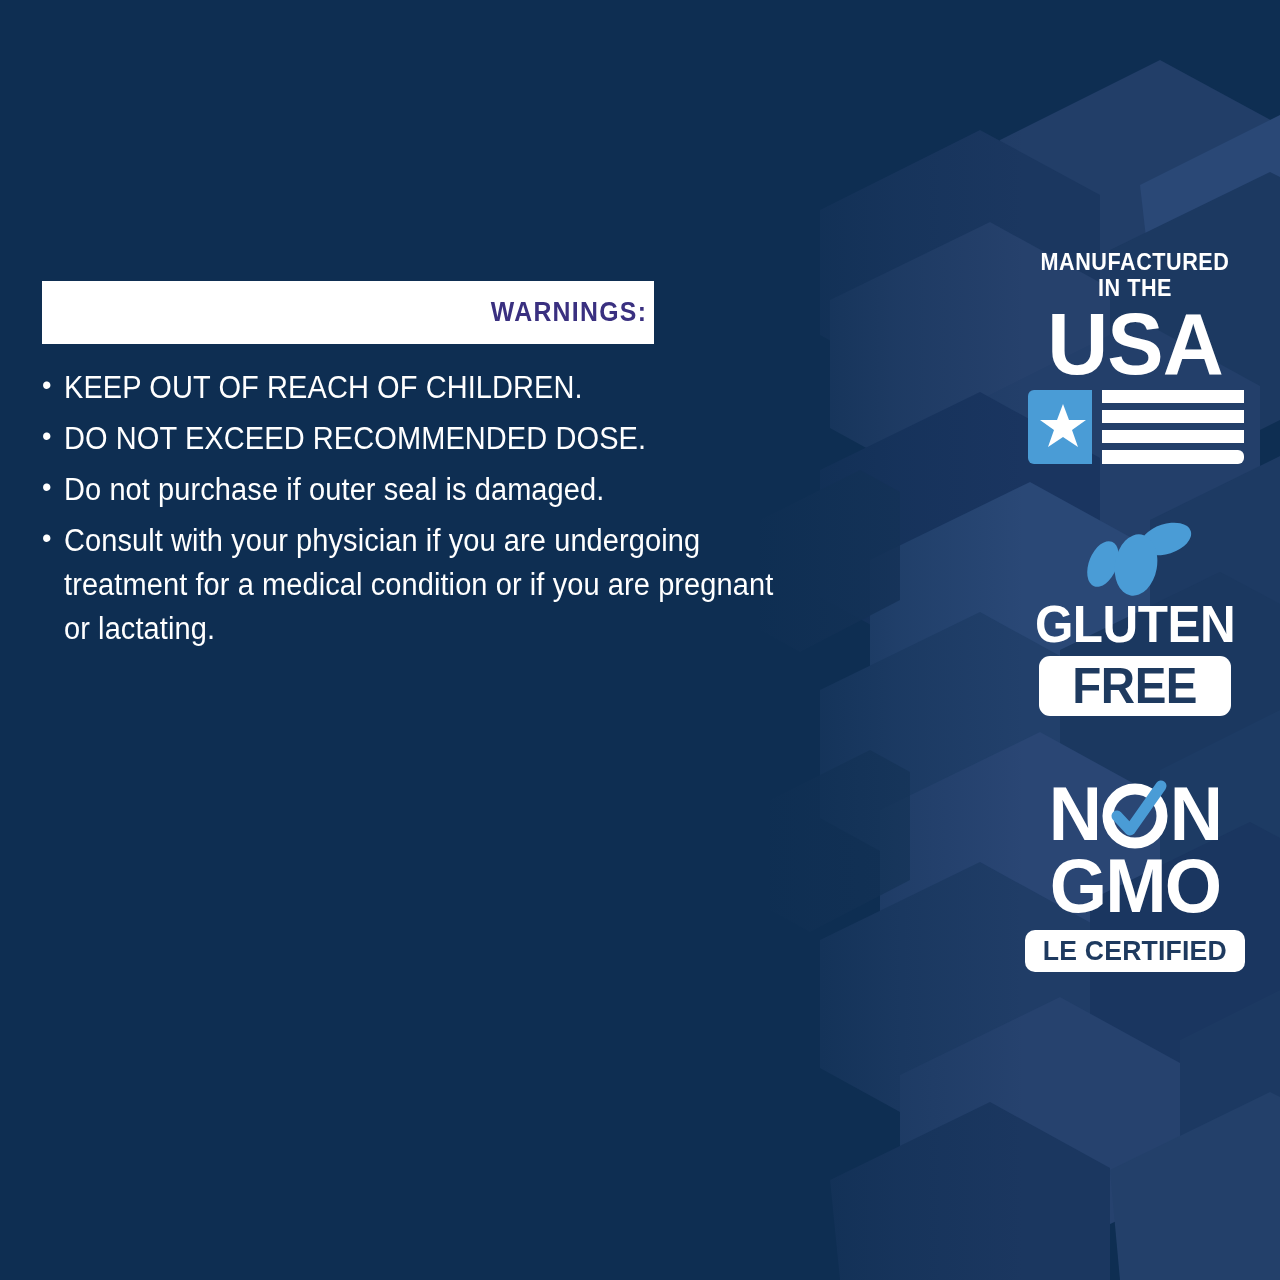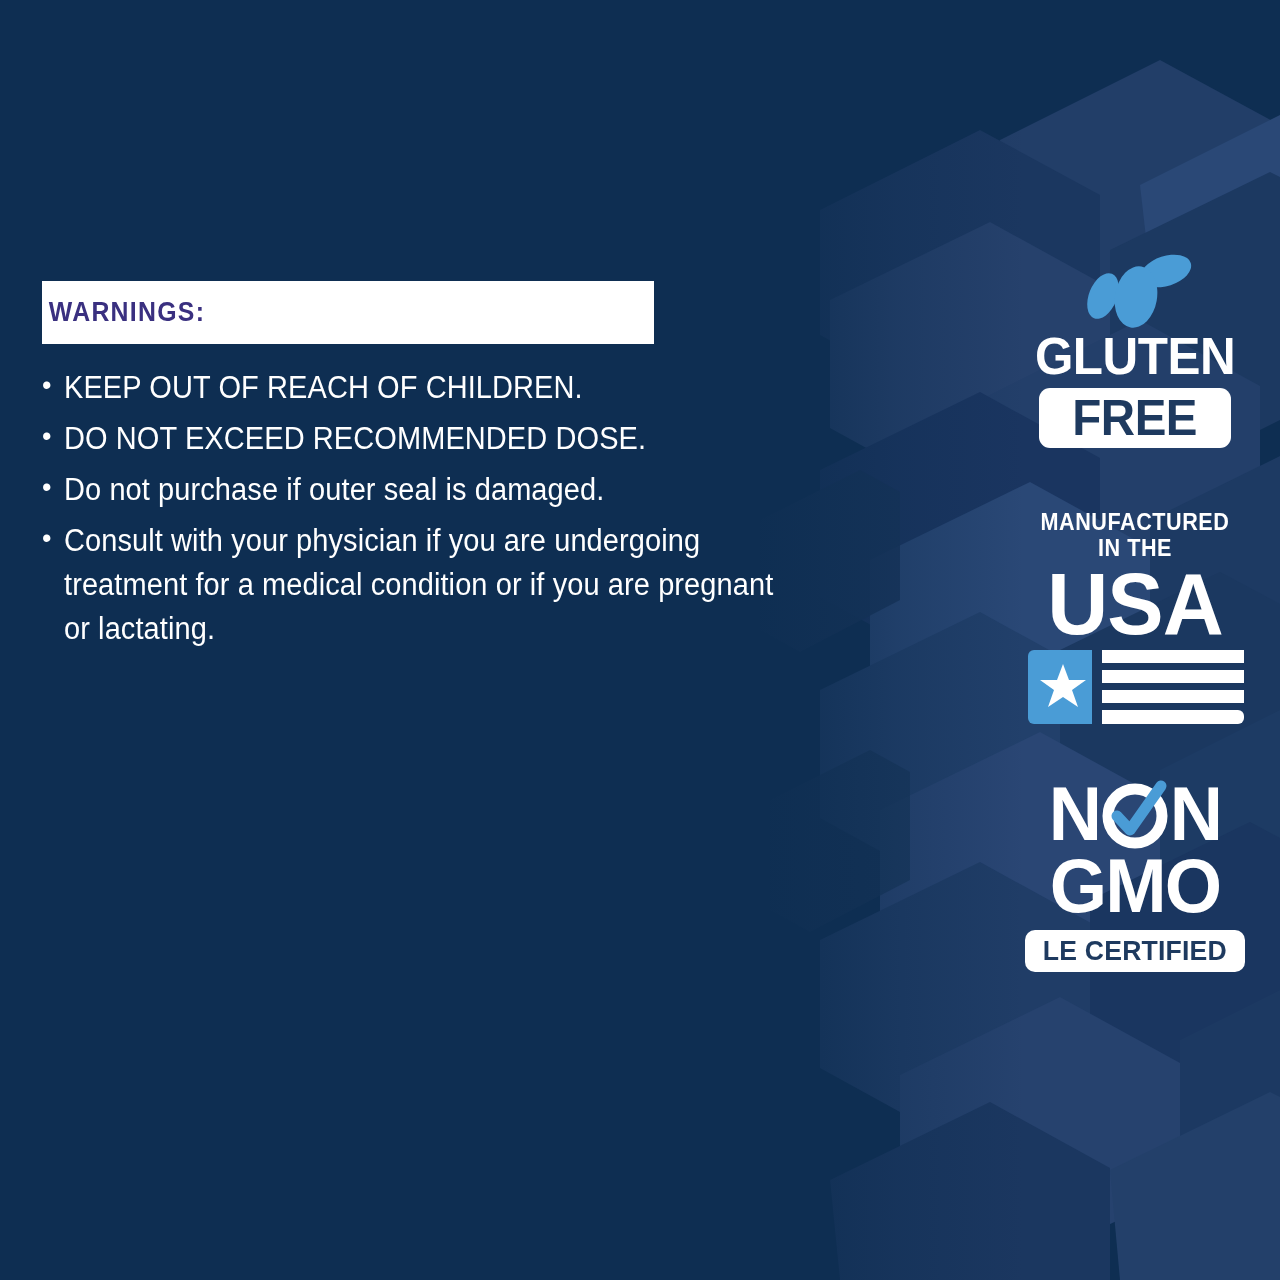--- a/index.html
+++ b/index.html
@@ -24,21 +24,21 @@
 
   
   #left-col{
     position:absolute;
     left:42px; top:281px; width:900px;
   }
 
   #warnings-banner{
     width:612px; height:63px;
     background:#ffffff;
-    display:flex; align-items:center; justify-content:flex-start;
+    display:flex; align-items:center; justify-content:flex-end;
   }
   #warnings-title{
     color:#3a3080;
     font-size:27px;
     font-weight:bold;
     letter-spacing:1.4px;
     font-family:"Liberation Sans", sans-serif;
     transform:scaleX(.92);
   }
 
@@ -238,51 +238,51 @@
       </li>
       <li class="warning-item">
         <span class="warning-bullet">•</span>
         <span class="warning-text">Consult with your physician if you are undergoing treatment for a medical condition or if you are pregnant or lactating.</span>
       </li>
     </ul>
 
   </div>
 
   <div id="badges">
-
-    <div class="badge" id="badge-gluten">
-      <div class="gluten-leaves">
-        <svg width="130" height="78" viewBox="0 0 130 78" aria-hidden="true">
-          <ellipse cx="96" cy="21" rx="26" ry="15" fill="#4a9cd6" transform="rotate(-18 96 21)"></ellipse>
-          <ellipse cx="33" cy="46" rx="14" ry="24" fill="#4a9cd6" transform="rotate(22 33 46)"></ellipse>
-          <ellipse cx="66" cy="47" rx="21" ry="31" fill="#4a9cd6" transform="rotate(10 66 47)"></ellipse>
-        </svg>
-      </div>
-      <div class="gluten-word">GLUTEN</div>
-      <div class="free-box">
-        <span class="free-word">FREE</span>
-      </div>
-    </div>
 
     <div class="badge" id="badge-usa">
       <div class="usa-line1">MANUFACTURED</div>
       <div class="usa-line2">IN THE</div>
       <div class="usa-word">USA</div>
       <div class="usa-flag">
         <svg width="218" height="78" viewBox="0 0 218 78" aria-hidden="true">
           <path d="M2 8 a6 6 0 0 1 6 -6 h58 v74 h-58 a6 6 0 0 1 -6 -6 z" fill="#4a9cd6"></path>
           <polygon points="37,16 43,32 60,32 46,42 52,59 37,49 22,59 28,42 14,32 31,32" fill="#ffffff"></polygon>
           <rect x="76" y="2" width="142" height="13" fill="#ffffff"></rect>
           <rect x="76" y="22" width="142" height="13" fill="#ffffff"></rect>
           <rect x="76" y="42" width="142" height="13" fill="#ffffff"></rect>
           <path d="M76 62 h136 a6 6 0 0 1 6 6 v2 a6 6 0 0 1 -6 6 h-136 z" fill="#ffffff"></path>
         </svg>
       </div>
     </div>
 
+    <div class="badge" id="badge-gluten">
+      <div class="gluten-leaves">
+        <svg width="130" height="78" viewBox="0 0 130 78" aria-hidden="true">
+          <ellipse cx="96" cy="21" rx="26" ry="15" fill="#4a9cd6" transform="rotate(-18 96 21)"></ellipse>
+          <ellipse cx="33" cy="46" rx="14" ry="24" fill="#4a9cd6" transform="rotate(22 33 46)"></ellipse>
+          <ellipse cx="66" cy="47" rx="21" ry="31" fill="#4a9cd6" transform="rotate(10 66 47)"></ellipse>
+        </svg>
+      </div>
+      <div class="gluten-word">GLUTEN</div>
+      <div class="free-box">
+        <span class="free-word">FREE</span>
+      </div>
+    </div>
+
     <div class="badge" id="badge-nongmo">
       <div class="non-row">
         <span class="non-seg">N</span>
         <span style="display:inline-block;line-height:0;margin:0 -2px;">
           <svg width="72" height="72" viewBox="0 0 72 72" aria-hidden="true">
             <circle cx="36" cy="38" r="27" fill="none" stroke="#ffffff" stroke-width="11"></circle>
             <path d="M18 38 L31 52 L62 8" fill="none" stroke="#4a9cd6" stroke-width="11" stroke-linecap="round" stroke-linejoin="round"></path>
           </svg>
         </span>
         <span class="non-seg">N</span>

